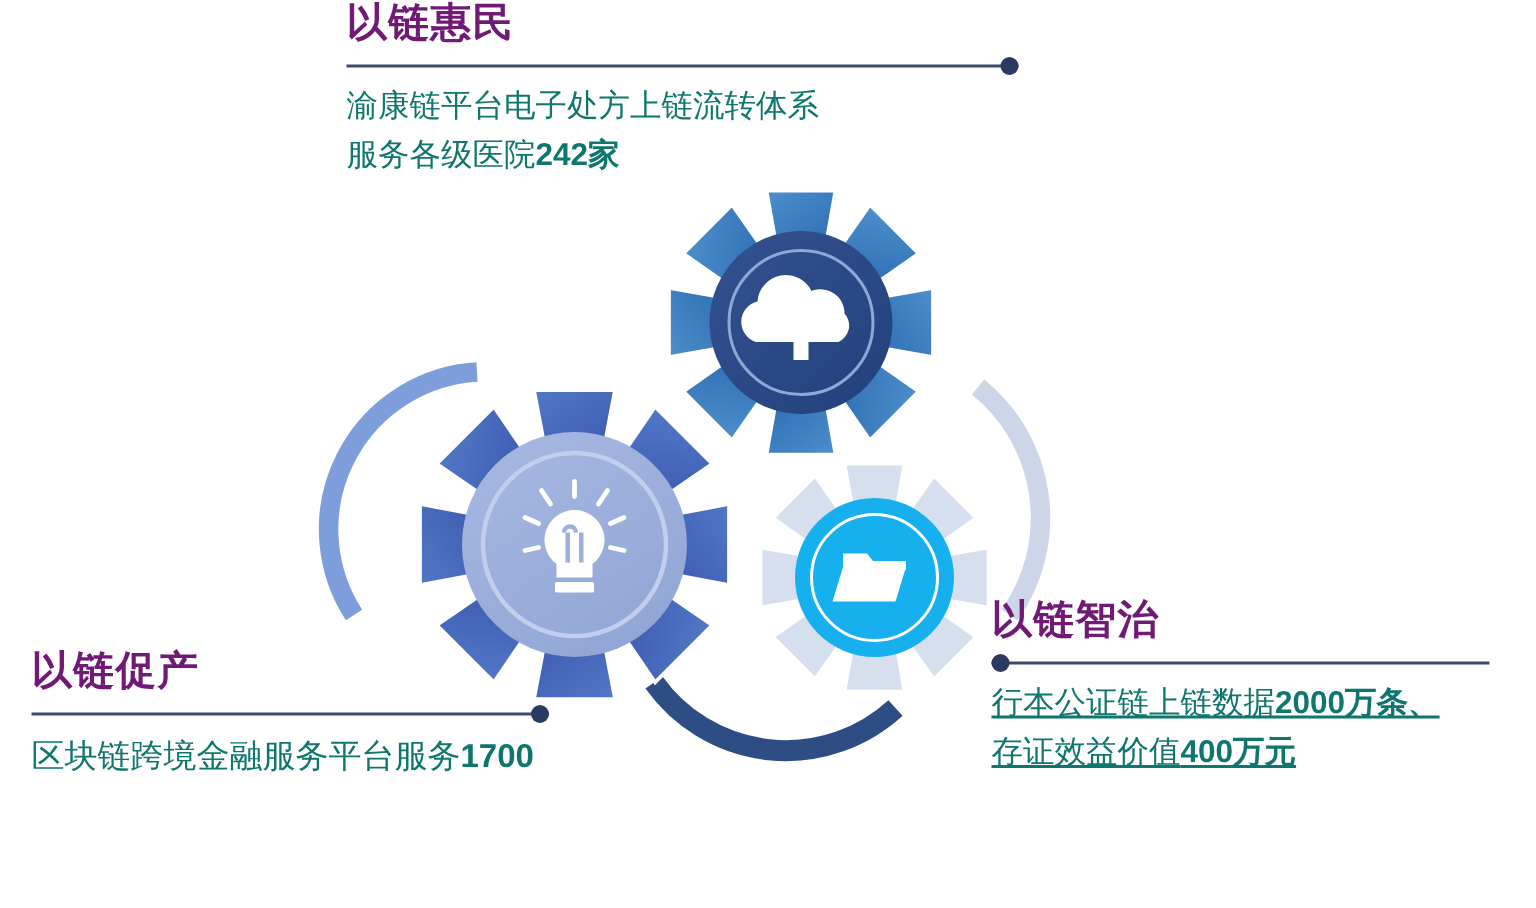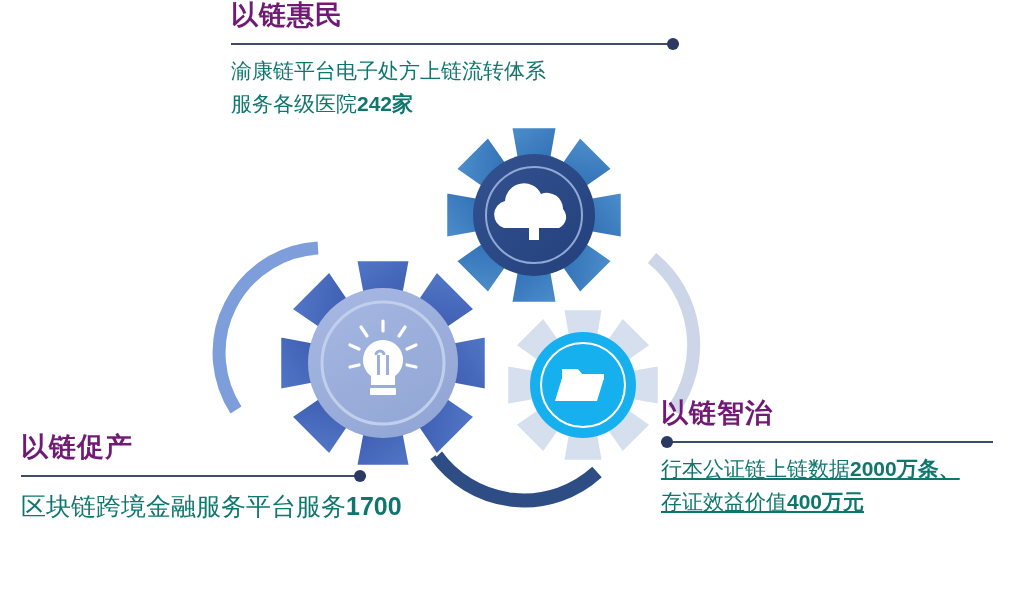--- a/index.html
+++ b/index.html
@@ -82,21 +82,21 @@
   .callout-body.bold-line-2 .l2 { font-weight: bold; }
 
   
   #callout-health  { left: 231px; top: 0px;   width: 448px; }
   #callout-health .callout-body { font-size: 21px; }
 
   #callout-industry { left: 8px;  top: 432px; width: 345px; margin-left: 13px; }
   #callout-gov      { left: 661px; top: 398px; width: 332px; }
 
   #callout-gov .callout-body { font-size: 21px; text-decoration: underline; }
-  #callout-industry .callout-body { font-size: 25px; }
+  #callout-industry .callout-body { font-size: 22px; }
 </style>
 </head>
 <body>
 
 <div id="infographic">
 
   <svg class="stage" viewBox="0 0 1024 605">
     <defs>
       <linearGradient id="gradCloud" x1="0" y1="0" x2="1" y2="1">
         <stop offset="0%" stop-color="#33528f"></stop>

